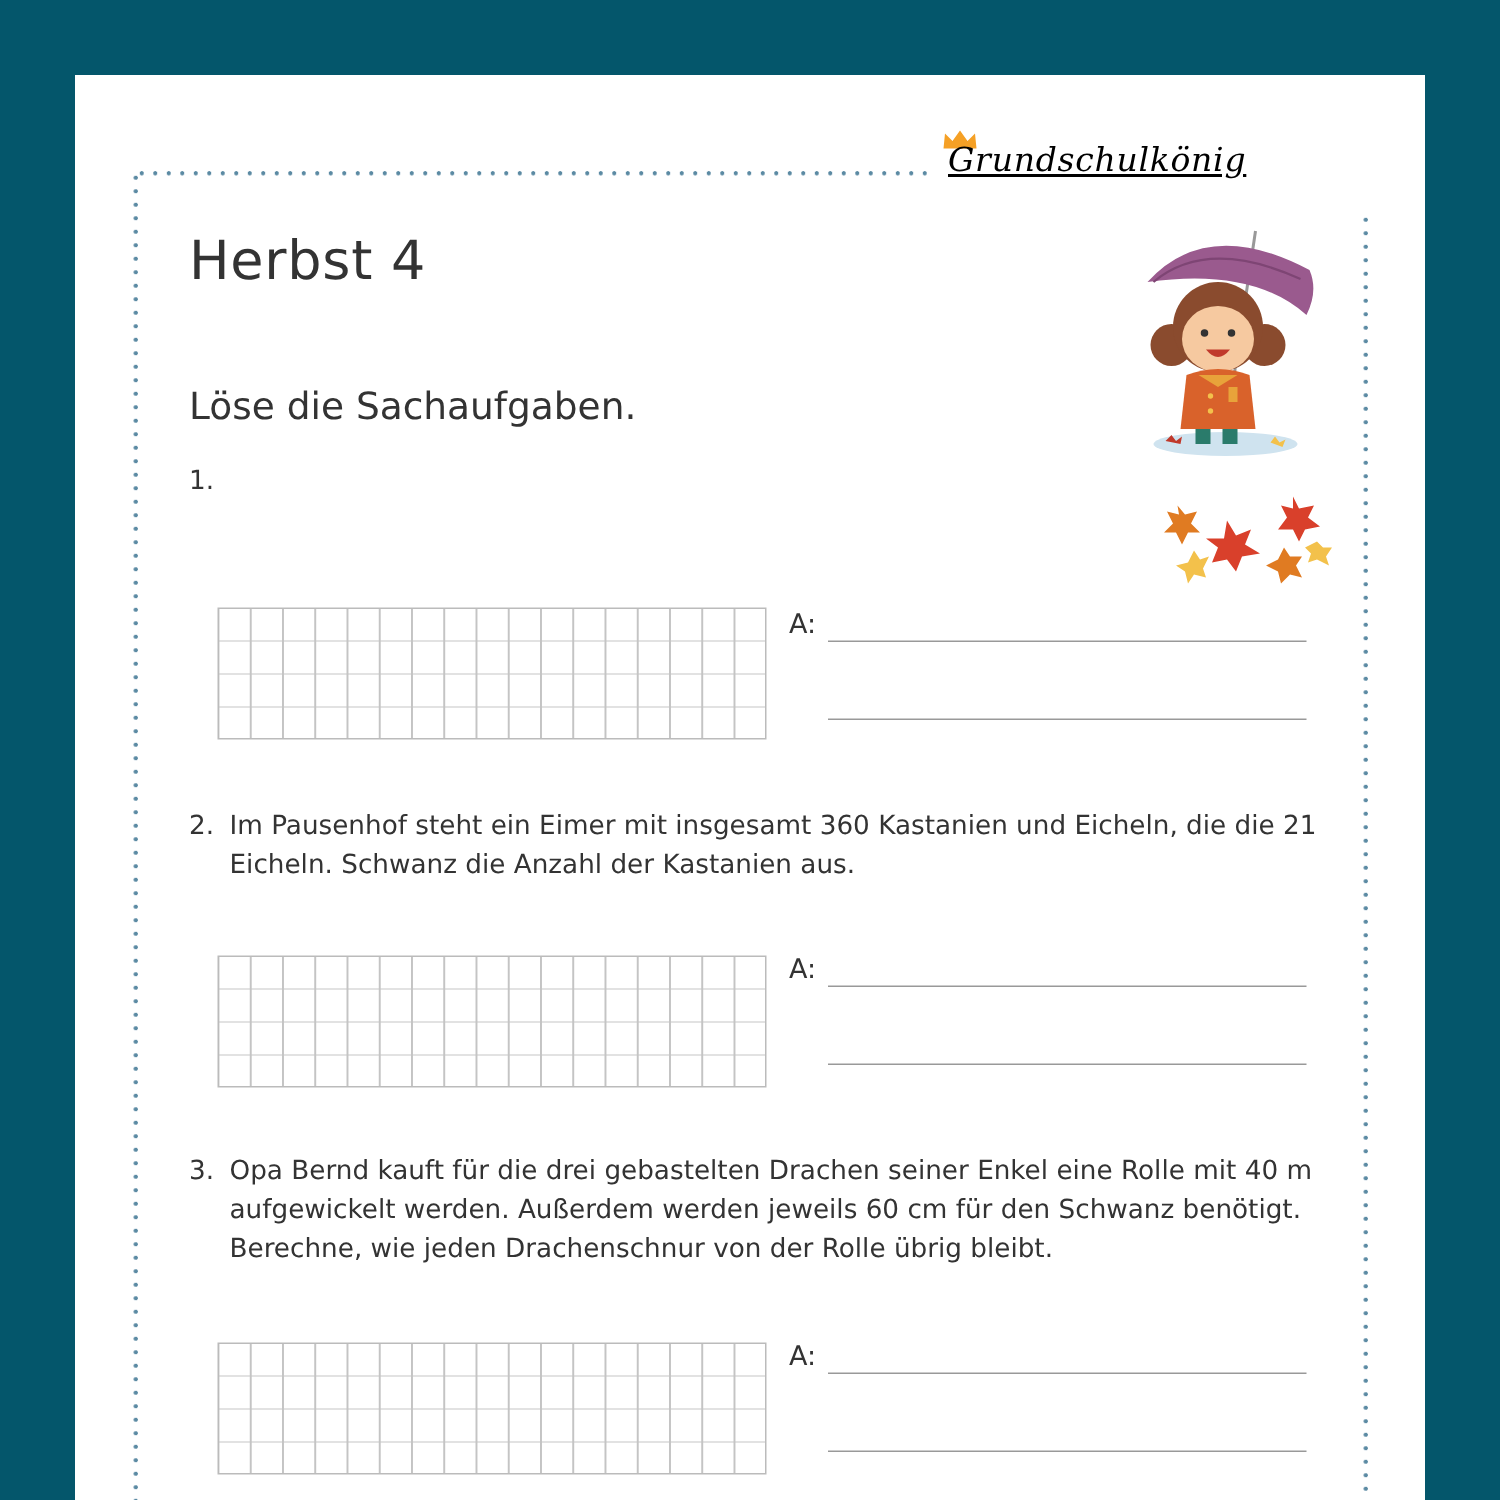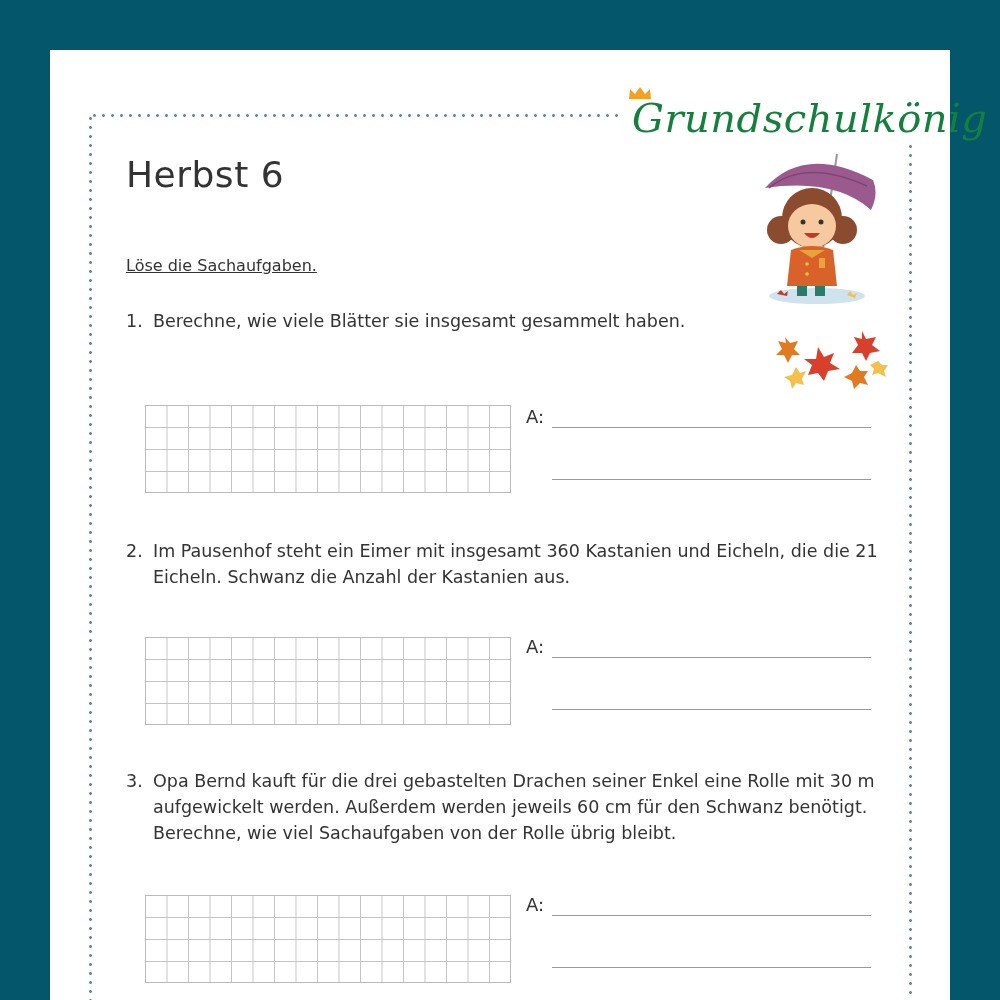--- a/index.html
+++ b/index.html
@@ -30,35 +30,36 @@
   .frame-right {
     position: absolute; left: 859px; top: 92px;
     width: 3px; height: 870px;
     background-image: radial-gradient(circle, #5b8aa3 1.2px, transparent 1.6px);
     background-size: 3px 9px; background-repeat: repeat-y;
   }
   .logo {
     position: absolute; left: 582px; top: 45px;
     font-family: "DejaVu Serif", serif;
     font-style: italic;
-    font-size: 40px;
-    color: #15803d;
+    font-size: 22px;
+    color: #000000;
     letter-spacing: 0.5px;
+    text-decoration: underline;
   }
   .crown {
     position: absolute; left: 578px; top: 36px; width: 24px; height: 14px;
   }
   .title {
     position: absolute; left: 76px; top: 104px;
     font-size: 36px; color: #333; font-weight: 400;
     letter-spacing: 0.5px;
   }
   .instruction {
     position: absolute; left: 76px; top: 206px;
-    font-size: 16px; color: #333; text-decoration: underline;
+    font-size: 25px; color: #333;
   }
   .task {
     position: absolute; left: 76px; width: 760px;
     font-size: 17.5px; line-height: 26px; color: #333;
   }
   .task .num {
     position: absolute; left: 0; top: 0; width: 26px;
   }
   .task .text { margin-left: 27px; display: block; }
   .task .line { display: block; white-space: nowrap; }
@@ -95,21 +96,21 @@
 
   <div class="frame-top"></div>
   <div class="frame-left"></div>
   <div class="frame-right"></div>
 
   <svg class="crown" viewBox="0 0 24 14">
     <path d="M1 13 L2 3 L7 8 L12 1 L17 8 L22 3 L23 13 Z" fill="#f5a025"></path>
   </svg>
   <div class="logo">Grundschulkönig</div>
 
-  <div class="title">Herbst 6</div>
+  <div class="title">Herbst 4</div>
   <div class="instruction">Löse die Sachaufgaben.</div>
 
   <svg class="girl" viewBox="0 0 130 160">
     <ellipse cx="62" cy="146" rx="48" ry="8" fill="#cfe3ef"></ellipse>
     <line x1="82" y1="4" x2="66" y2="112" stroke="#999" stroke-width="2"></line>
     <path d="M10 38 Q50 -6 118 30 Q124 44 116 60 Q80 28 10 38 Z" fill="#9a5a8e"></path>
     <path d="M14 38 Q50 8 112 36" stroke="#7e4574" stroke-width="1.5" fill="none"></path>
     <circle cx="26" cy="80" r="14" fill="#8a4b2e"></circle>
     <circle cx="88" cy="80" r="14" fill="#8a4b2e"></circle>
     <ellipse cx="57" cy="68" rx="30" ry="30" fill="#8a4b2e"></ellipse>
@@ -145,21 +146,20 @@
         <polygon points="86,40 90,46 98,46 94,52 98,60 90,58 84,64 82,56 74,52 82,48"></polygon>
       </g>
     <g fill="#f3c14b">
         <polygon points="108,36 112,40 118,40 114,46 116,52 108,48 102,50 104,44 100,40"></polygon>
       </g>
   </svg>
 
   <div class="task" style="top:258px;">
     <span class="num">1.</span>
     <span class="text">
-      <span class="line">Berechne, wie viele Blätter sie insgesamt gesammelt haben.</span>
     </span>
   </div>
   <div class="grid" style="top:355px;"></div>
   <div class="answer" style="top:356px;">
     <span class="a-label">A:</span>
     <div class="a-line1"></div>
     <div class="a-line2"></div>
   </div>
 
   <div class="task" style="top:488px;">
@@ -172,23 +172,23 @@
   <div class="grid" style="top:587px;"></div>
   <div class="answer" style="top:586px;">
     <span class="a-label">A:</span>
     <div class="a-line1"></div>
     <div class="a-line2"></div>
   </div>
 
   <div class="task" style="top:718px;">
     <span class="num">3.</span>
     <span class="text">
-      <span class="line">Opa Bernd kauft für die drei gebastelten Drachen seiner Enkel eine Rolle mit 30 m</span>
+      <span class="line">Opa Bernd kauft für die drei gebastelten Drachen seiner Enkel eine Rolle mit 40 m</span>
       <span class="line">aufgewickelt werden. Außerdem werden jeweils 60 cm für den Schwanz benötigt.</span>
-      <span class="line">Berechne, wie viel Sachaufgaben von der Rolle übrig bleibt.</span>
+      <span class="line">Berechne, wie jeden Drachenschnur von der Rolle übrig bleibt.</span>
     </span>
   </div>
   <div class="grid" style="top:845px;"></div>
   <div class="answer" style="top:844px;">
     <span class="a-label">A:</span>
     <div class="a-line1"></div>
     <div class="a-line2"></div>
   </div>
 
 </div>

